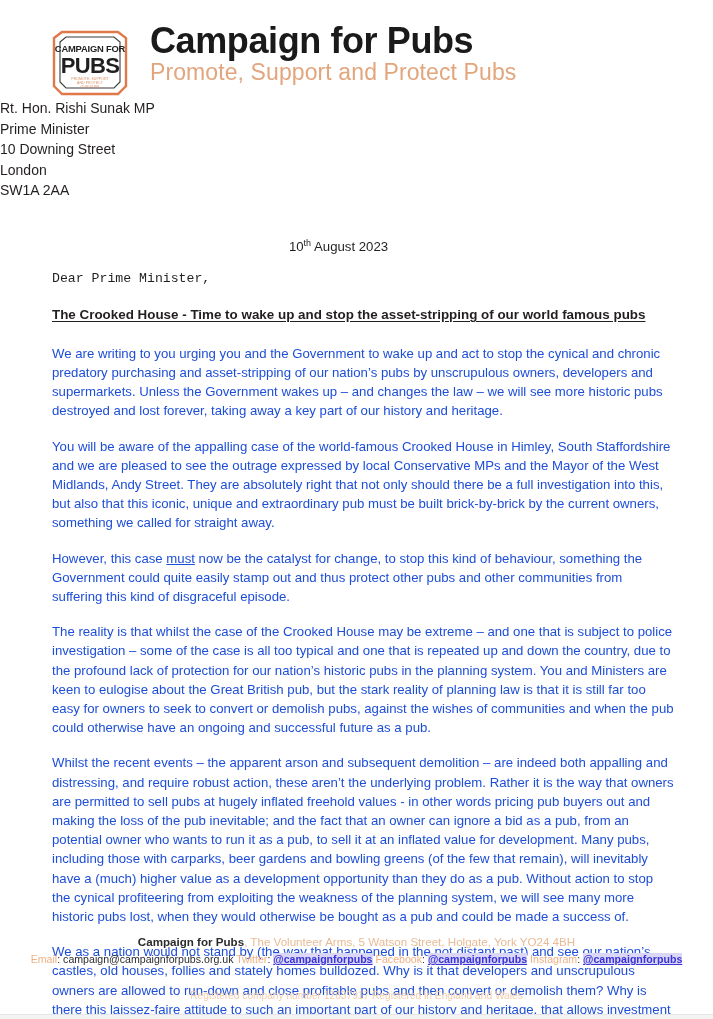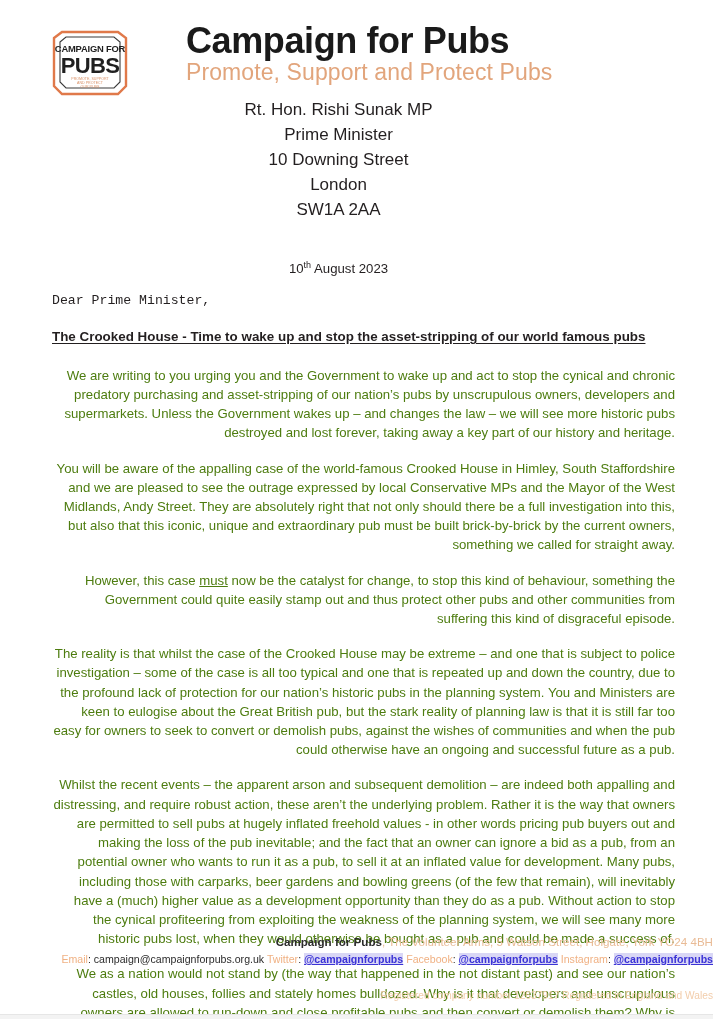--- a/index.html
+++ b/index.html
@@ -31,21 +31,20 @@
     border-top: 1px solid #e6e6e6;
   }
 
   
   .letterhead {
     display: flex;
     align-items: flex-start;
     padding: 18px 0 0 44px;
     height: 96px;
     box-sizing: border-box;
-    gap: 36px;
   }
   .logo-mark {
     width: 92px;
     height: 92px;
     flex: 0 0 92px;
     position: relative;
   }
   .logo-mark svg { display:block; }
 
   .logo-words {
@@ -64,24 +63,24 @@
     font-size: 23px;
     line-height: 1.1;
     color: #e2a57c;
     margin-top: 1px;
     white-space: nowrap;
     letter-spacing: 0.1px;
   }
 
   
   .address-block {
-    text-align: center;
+    text-align: left;
     padding-right: 36px;
     margin-top: 2px;
-    font-size: 17px;
+    font-size: 14px;
     line-height: 1.47;
     color: #231f20;
   }
   .date-line {
     text-align: center;
     padding-right: 36px;
     margin-top: 38px;
     font-size: 13.2px;
     color: #231f20;
   }
@@ -107,32 +106,32 @@
     font-weight: bold;
     text-decoration: underline;
     text-underline-offset: 2px;
     margin: 0 0 19px 0;
     line-height: 1.4;
   }
   .letter-para {
     font-size: 13.2px;
     line-height: 1.455;
     margin: 0 0 16px 0;
-    text-align: right;
-    color: #4d7c0f;
+    text-align: left;
+    color: #1d4ed8;
   }
   .letter-para u { text-decoration: underline; text-underline-offset: 1px; }
 
   
   .footer {
     position: absolute;
     left: 0;
     right: 0;
     bottom: 16px;
-    text-align: right;
+    text-align: center;
     line-height: 1.5;
   }
   .footer-line1 {
     font-size: 11.6px;
     color: #e9bb96;
   }
   .footer-line1 .org {
     color: #2b2b2b;
     font-weight: bold;
   }

